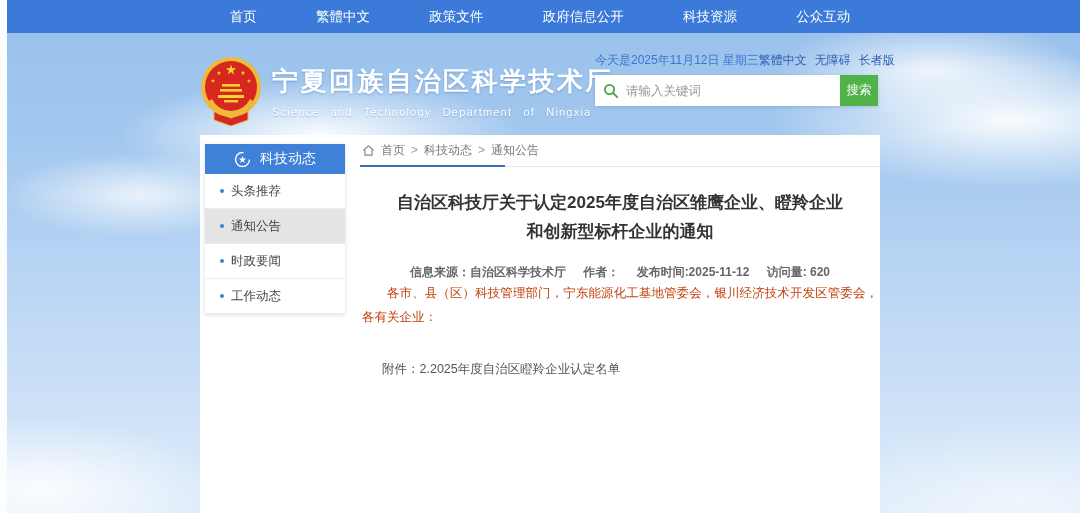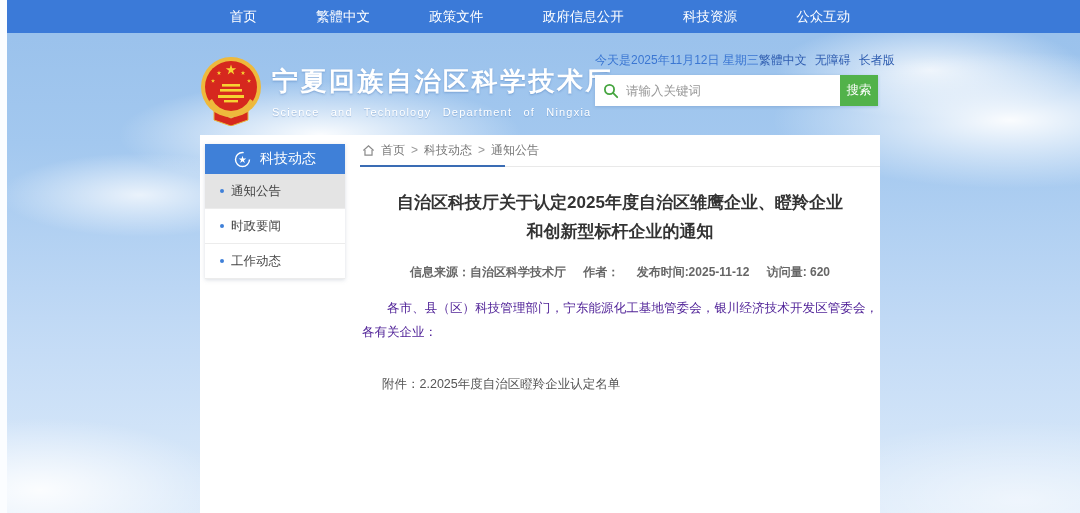--- a/index.html
+++ b/index.html
@@ -55,21 +55,21 @@
   .main { position:absolute; left:160px; top:0; width:520px; }
   .breadcrumb { height:30px; display:flex; align-items:center; gap:6px; font-size:12px; color:#777; padding-left:2px; }
   .crumb { cursor:pointer; }
   .crumb-sep { color:#999; }
   .bc-divider { position:relative; height:2px; border-bottom:1px solid #e9e9e9; }
   .bc-divider::after { content:""; position:absolute; left:0; top:0; width:145px; height:2px; background:#3a6cb4; }
 
   .article-title { margin-top:22px; text-align:center; font-size:17px; font-weight:bold; color:#333; line-height:1.7; }
   .article-meta { margin-top:17px; text-align:center; font-size:12px; color:#666; }
   .article-meta span { margin:16px 7px;font-weight:bold; }
-  .article-body { margin-top:15px; padding:0 2px; font-size:12.5px; color:#4c1d95; line-height:24px; text-align:justify; }
+  .article-body { padding:0 2px; font-size:12.5px; color:#c2410c; line-height:24px; text-align:justify; }
   .article-body p { text-indent:2em; }
   .attachments { margin-top:29px; margin-left:22px; display:flex; font-size:12.5px; color:#555; line-height:22px; }
   .att-label { white-space:nowrap; }
   .att-item { cursor:pointer; }
 </style>
 </head>
 <body>
 
 <div class="page">
   <div class="left-strip"></div>
@@ -135,20 +135,24 @@
     <div class="sidebar">
       <div class="sidebar-header">
         <span style="display:flex;">
           <svg width="17" height="17" viewBox="0 0 17 17">
             <circle cx="8.5" cy="8.5" r="7" fill="none" stroke="#ffffff" stroke-width="1.4" stroke-dasharray="34 10"></circle>
             <polygon points="0,-1 0.22,-0.31 0.95,-0.31 0.36,0.12 0.59,0.81 0,0.38 -0.59,0.81 -0.36,0.12 -0.95,-0.31 -0.22,-0.31" transform="translate(8.5,8.8) scale(4)" fill="#ffffff"></polygon>
           </svg>
         </span>
         <span class="sidebar-header-title">科技动态</span>
       </div>
+      <div class="sidebar-item">
+        <span class="dot"></span>
+        <span>头条推荐</span>
+      </div>
       <div class="sidebar-item active">
         <span class="dot"></span>
         <span>通知公告</span>
       </div>
       <div class="sidebar-item">
         <span class="dot"></span>
         <span>时政要闻</span>
       </div>
       <div class="sidebar-item">
         <span class="dot"></span>

